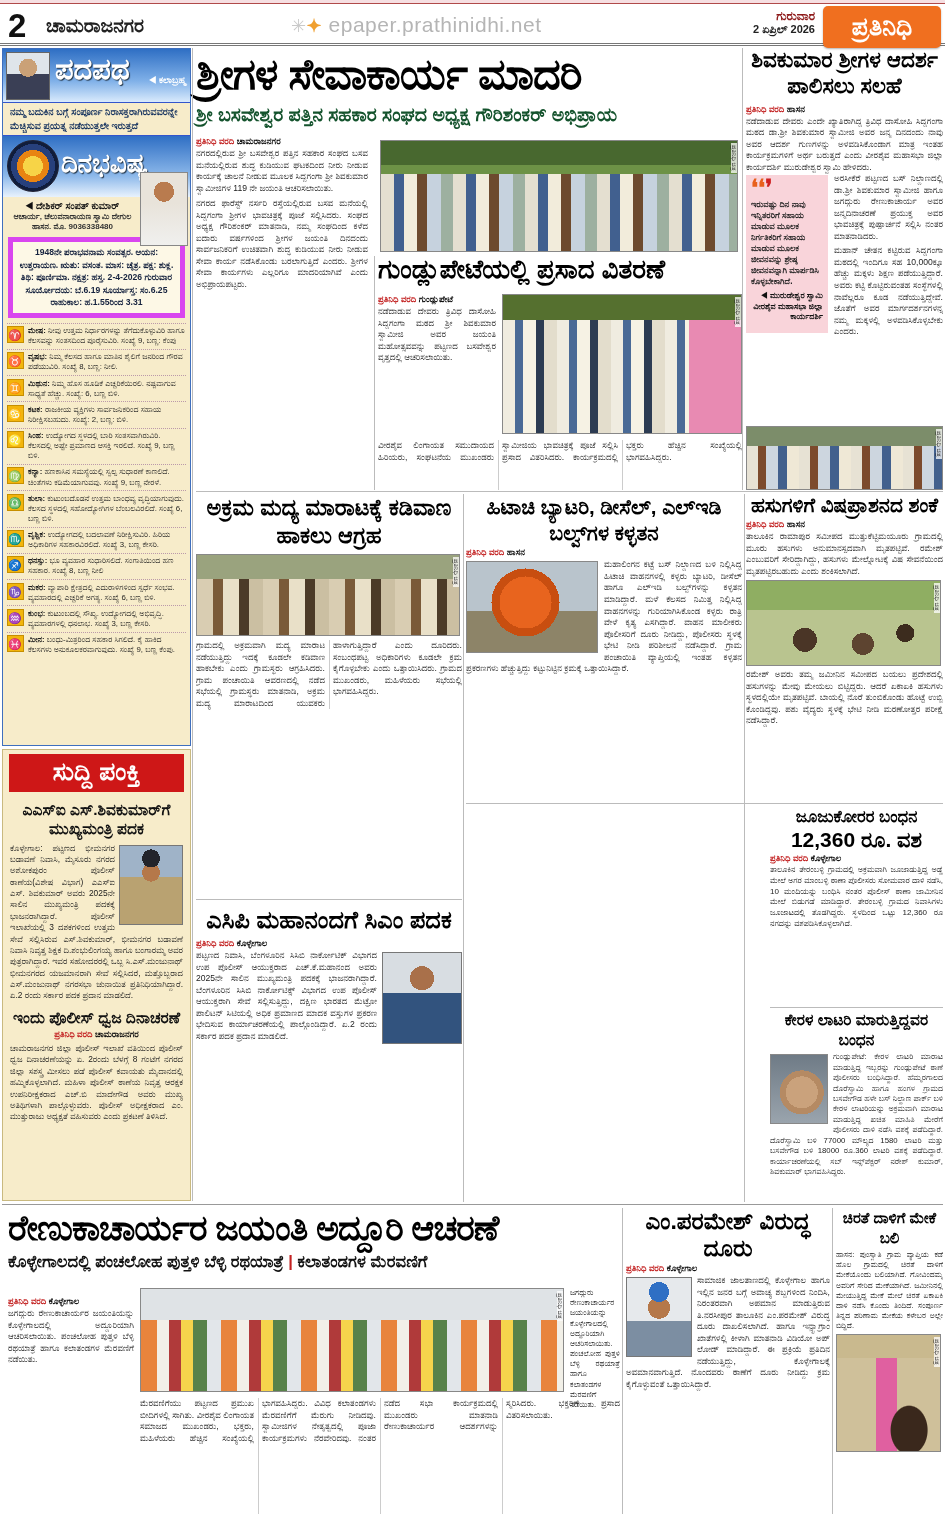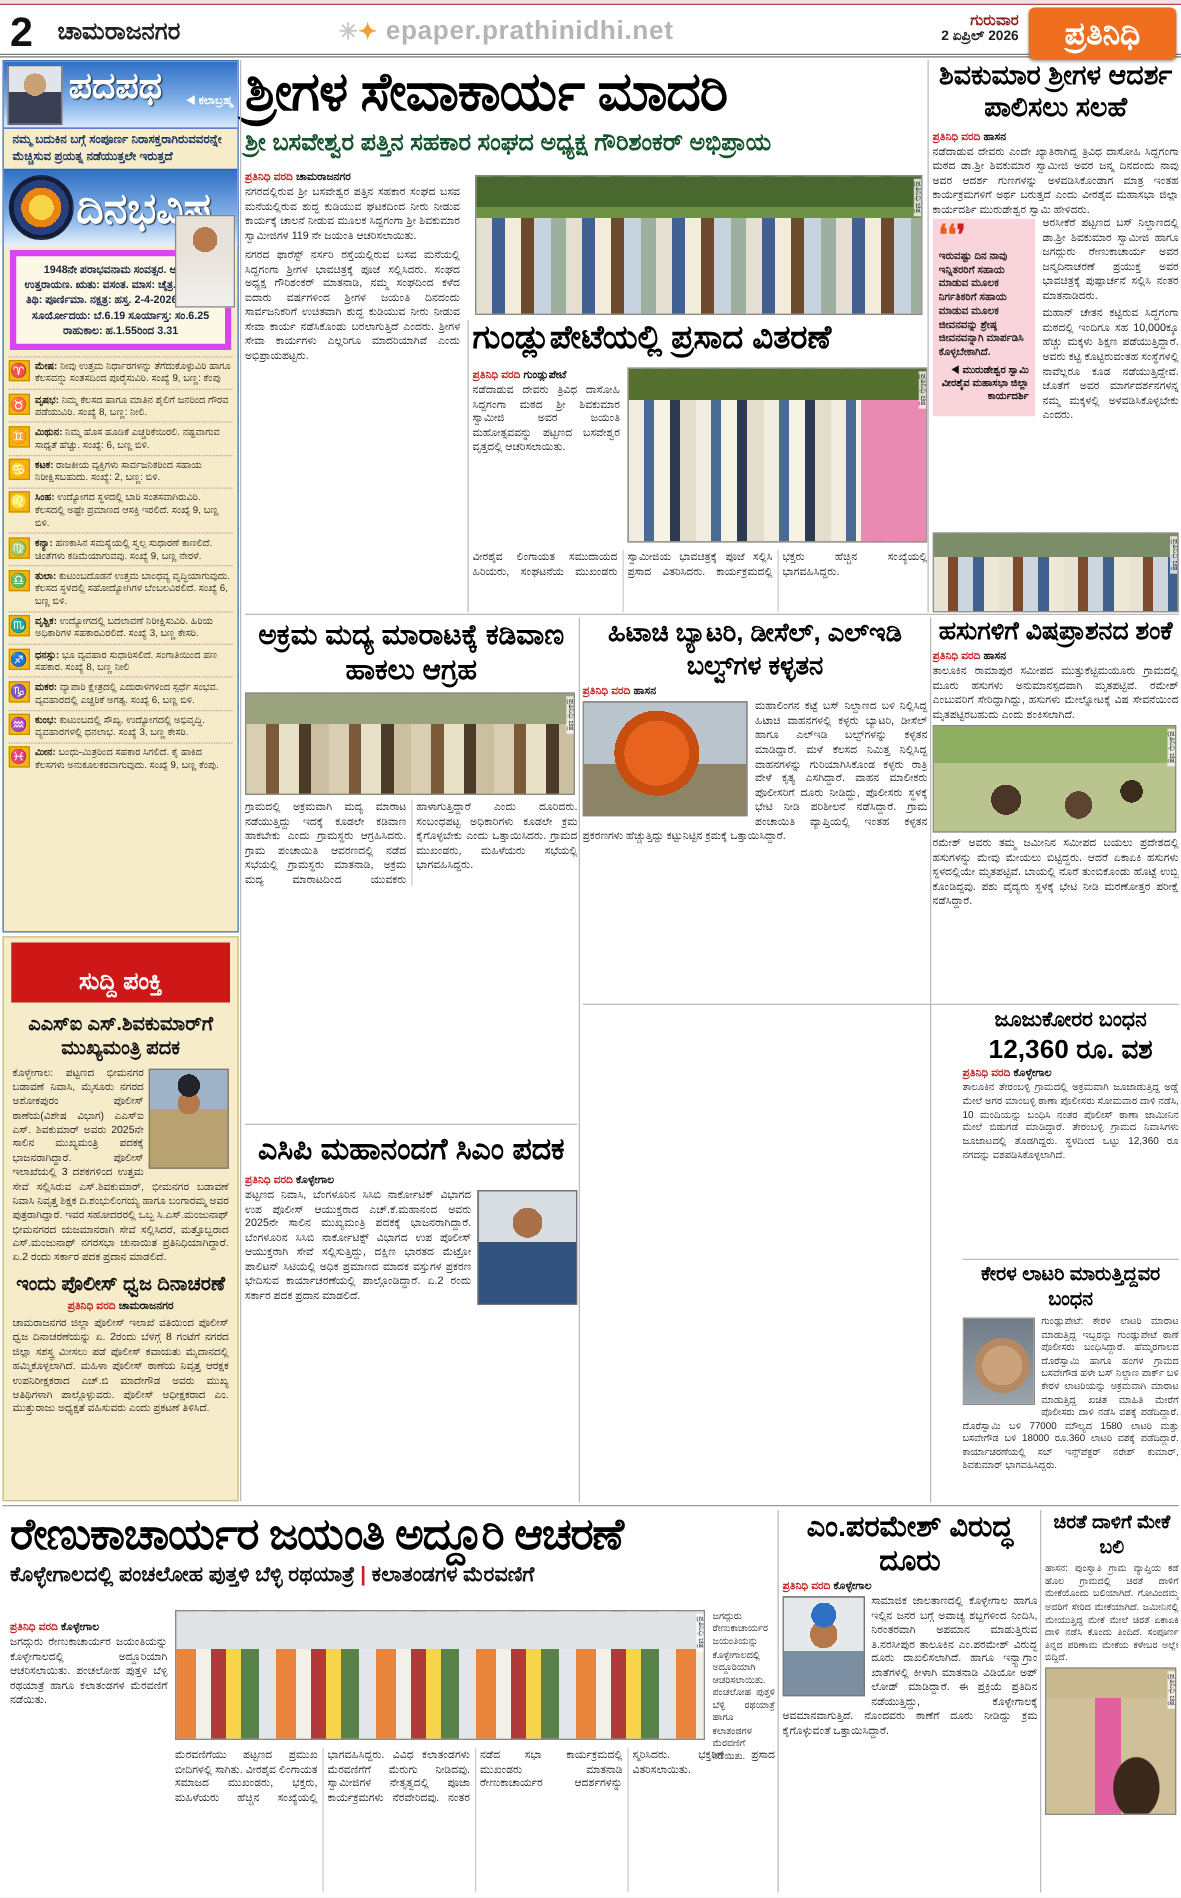--- a/index.html
+++ b/index.html
@@ -5,21 +5,21 @@
   * { margin:0; padding:0; box-sizing:border-box; }
   html,body { background:#e9e9e9; }
   body { font-family:"Liberation Sans", sans-serif; }
   .page { position:relative; width:945px; height:1518px; margin:0 auto; background:#ffffff; overflow:hidden; }
 
   
   .topstrip { position:absolute; left:0; top:0; width:945px; height:4px; background:#f6dfe2; border-bottom:1px solid #b04a4a; }
   .header { position:absolute; left:0; top:5px; width:945px; height:41px; background:#fff; border-bottom:3px double #777; }
   .pageno { position:absolute; left:8px; top:2px; font-size:33px; font-weight:700; color:#111; }
   .edition { position:absolute; left:46px; top:10px; font-size:19px; font-weight:700; color:#222; }
-  .siteurl { position:absolute; left:271px; top:8px; font-size:21px; font-weight:700; color:#b5b5b5; letter-spacing:.5px; }
+  .siteurl { position:absolute; left:291px; top:8px; font-size:21px; font-weight:400; color:#b5b5b5; letter-spacing:.5px; }
   .star { color:#c9c9c9; font-size:18px; } .star b{ color:#f0a030; }
   .datebox { position:absolute; right:130px; top:4px; text-align:right; }
   .dow { font-size:12px; font-weight:700; color:#8e1a1a; }
   .ddate { font-size:11px; font-weight:700; color:#222; }
   .logo { position:absolute; right:4px; top:1px; width:118px; height:42px; background:#f06f1f; border-radius:5px; color:#fff; font-size:25px; font-weight:700; display:flex; align-items:center; justify-content:center; box-shadow:0 1px 2px rgba(0,0,0,.3); }
 
   
   .art { position:absolute; overflow:hidden; }
   .bl { font-size:8.5px; line-height:1.2; margin-bottom:2px; }
   .bl .b1 { color:#c32222; font-weight:700; }
@@ -37,39 +37,39 @@
   .sidebar { position:absolute; left:2px; top:48px; width:189px; height:698px; background:#f7ecca; border:1px solid #3f6fbe; overflow:hidden; }
   .pp-head { position:relative; height:54px; background:linear-gradient(180deg,#2f6fc4,#7fb0e8 60%,#d9eafc); border-bottom:1px solid #35c; }
   .pp-title { position:absolute; left:52px; top:4px; font-size:29px; font-weight:700; color:#fff; text-shadow:1px 1px 1px #234; }
   .pp-author { position:absolute; right:4px; top:26px; font-size:9px; font-weight:700; color:#fff; }
   .pp-photo { position:absolute; left:3px; top:3px; width:44px; height:48px; border:1px solid #666;
       background: radial-gradient(circle at 50% 32%, #caa177 0 9px, transparent 9px),
                   linear-gradient(180deg,#dfe5ea 0 45%, #3a3f55 45%),#cfd6dd; }
   .pp-quote { padding:2px 7px; font-size:9.5px; font-weight:700; color:#16335f; line-height:1.45; }
 
   .db-head { position:relative; height:62px; background:linear-gradient(180deg,#2f6fc4,#8cb8ea 65%,#e8f2fd); border-top:1px solid #35c; }
-  .db-title { position:absolute; left:58px; top:12px; font-size:34px; font-weight:700; color:#fff; text-shadow:1px 1px 1px #234; }
+  .db-title { position:absolute; left:58px; top:12px; font-size:26px; font-weight:700; color:#fff; text-shadow:1px 1px 1px #234; }
   .db-wheel { position:absolute; left:4px; top:4px; width:52px; height:52px; border-radius:50%;
       background: radial-gradient(circle at 50% 50%, #f7d447 0 10px, #e88412 10px 16px, #27407c 16px 22px, #101d3c 22px); border:1px solid #223; }
   .db-priest { position:absolute; right:2px; top:36px; width:48px; height:74px; border:1px solid #888; z-index:3;
       background: radial-gradient(circle at 50% 26%, #b97b4e 0 10px, transparent 10px),
                   linear-gradient(180deg,#e8e3da 0 42%, #e8e3da 42%, #f0f0ee 100%),#efe9df; }
   .db-astro { padding:3px 54px 2px 6px; text-align:center; }
   .db-astro .a1 { font-size:9.5px; font-weight:700; color:#111; }
   .db-astro .a2 { font-size:8px; font-weight:700; color:#333; line-height:1.3; }
   .panchanga { margin:3px 5px; border:5px solid #d946ef; background:#fdf8e6; padding:4px 5px; font-size:8.6px; font-weight:700; color:#16233f; text-align:center; line-height:1.45; }
   .zlist { list-style:none; padding:2px 4px; }
   .zitem { display:flex; gap:4px; padding:2.5px 0; border-top:1px dotted #b9a; }
   .zicon { flex:0 0 17px; height:17px; background:#f2b50c; border:1px solid #c68f00; color:#222; font-size:11px; line-height:16px; text-align:center; }
   .ztext { font-size:7.8px; line-height:1.3; color:#1d1d1d; }
   .ztext b { font-weight:700; }
 
   
   .newscol { position:absolute; left:2px; top:749px; width:189px; height:452px; background:#f7ecca; border:1px solid #c9b97f; overflow:hidden; }
-  .nc-title { margin:4px 6px; background:#ce1717; color:#fff; text-align:center; font-size:19px; font-weight:700; padding:21px 0 5px; }
+  .nc-title { margin:4px 6px; background:#ce1717; color:#fff; text-align:center; font-size:25px; font-weight:700; padding:3px 0 5px; }
   .nc-h { font-size:15.5px; font-weight:700; color:#111; text-align:center; line-height:1.25; padding:4px 6px 2px; }
   .nc-body { padding:2px 7px; font-size:8.4px; line-height:1.35; text-align:justify; color:#1c1c1c; }
   .officer { float:right; width:64px; height:80px; margin:2px 0 2px 4px; border:1px solid #777;
       background: radial-gradient(circle at 50% 16%, #23242b 0 9px, transparent 9px),
                   radial-gradient(circle at 50% 34%, #b5784a 0 9px, transparent 9px),
                   linear-gradient(180deg,#9fb3c8 0 40%, #b9a271 40%),#b9a271; }
 
   
   .lead-h1 { position:absolute; left:196px; top:50px; width:545px; font-size:43px; font-weight:700; color:#000; letter-spacing:-1px; }
   .lead-sub { position:absolute; left:196px; top:104px; width:545px; font-size:19px; font-weight:700; color:#14532d; }
@@ -193,20 +193,24 @@
       <div class="pp-photo"></div>
       <div class="pp-title">ಪದಪಥ</div>
       <div class="pp-author">◀ ಕಲಾಬ್ರಹ್ಮ</div>
     </div>
     <div class="pp-quote">ನಮ್ಮ ಬದುಕಿನ ಬಗ್ಗೆ ಸಂಪೂರ್ಣ ನಿರಾಸಕ್ತರಾಗಿರುವವರನ್ನೇ ಮೆಚ್ಚಿಸುವ ಪ್ರಯತ್ನ ನಡೆಯುತ್ತಲೇ ಇರುತ್ತದೆ</div>
 
     <div class="db-head">
       <div class="db-wheel"></div>
       <div class="db-title">ದಿನಭವಿಷ್ಯ</div>
       <div class="db-priest"></div>
+    </div>
+    <div class="db-astro">
+      <div class="a1">◀ ದೇಶಿಕರ್ ಸಂಪತ್ ಕುಮಾರ್</div>
+      <div class="a2">ಆಚಾರ್ಯ, ಚೆಲುವನಾರಾಯಣ ಸ್ವಾಮಿ ದೇಗುಲ ಹಾಸನ. ಮೊ. 9036338480</div>
     </div>
     <div class="panchanga">1948ನೇ ಪರಾಭವನಾಮ ಸಂವತ್ಸರ. ಆಯನ: ಉತ್ತರಾಯಣ. ಋತು: ವಸಂತ. ಮಾಸ: ಚೈತ್ರ. ಪಕ್ಷ: ಶುಕ್ಲ. ತಿಥಿ: ಪೂರ್ಣಿಮಾ. ನಕ್ಷತ್ರ: ಹಸ್ತ. 2-4-2026 ಗುರುವಾರ ಸೂರ್ಯೋದಯ: ಬೆ.6.19 ಸೂರ್ಯಾಸ್ತ: ಸಂ.6.25 ರಾಹುಕಾಲ: ಹ.1.55ರಿಂದ 3.31</div>
 
     <ul class="zlist">
       <li class="zitem">
           <span class="zicon">♈</span>
           <span class="ztext"><b>ಮೇಷ:</b> <span>ನೀವು ಉತ್ತಮ ನಿರ್ಧಾರಗಳನ್ನು ತೆಗೆದುಕೊಳ್ಳುವಿರಿ ಹಾಗೂ ಕೆಲಸವನ್ನು ಸಂತಸದಿಂದ ಪೂರೈಸುವಿರಿ. ಸಂಖ್ಯೆ 9, ಬಣ್ಣ: ಕೆಂಪು</span></span>
         </li>
       <li class="zitem">
           <span class="zicon">♉</span>

